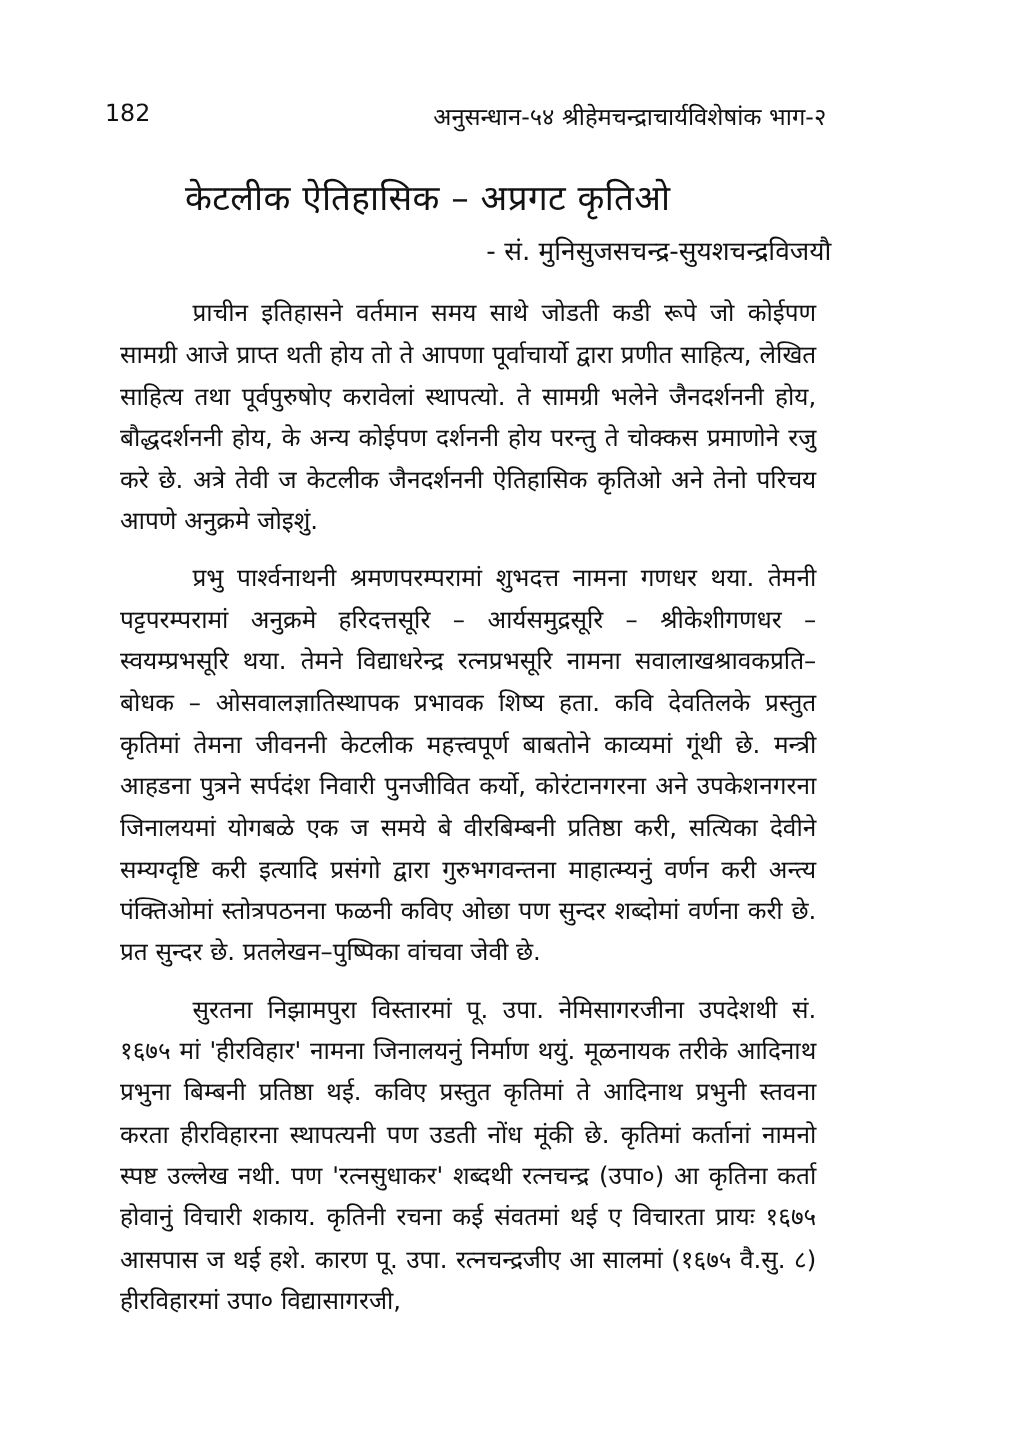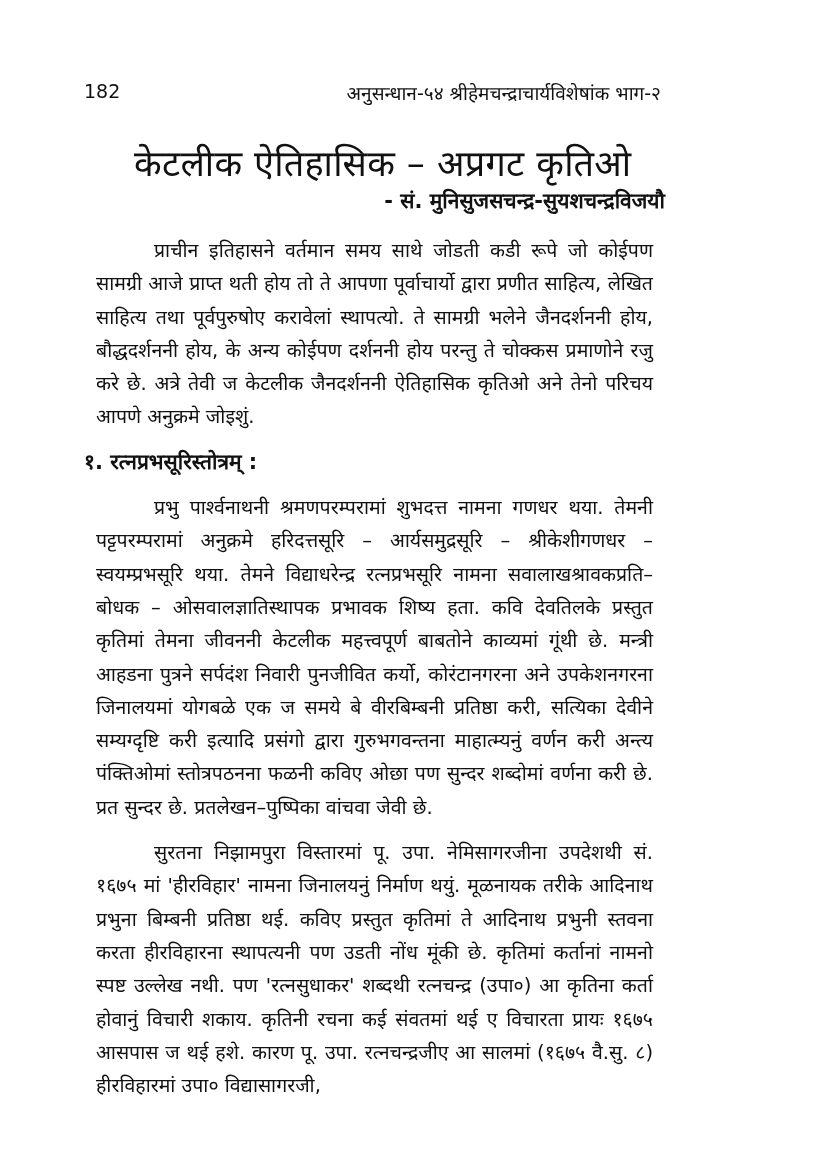--- a/index.html
+++ b/index.html
@@ -2,40 +2,39 @@
 <html><head>
 <meta charset="utf-8">
 <style>
   html, body { margin: 0; padding: 0; background: #ffffff; }
   body { width: 828px; height: 1149px; position: relative; overflow: hidden;
          font-family: "DejaVu Sans", "Liberation Sans", sans-serif; color: #111111; }
   .page { position: absolute; left: 84px; top: 0; width: 581px; }
   .running-head { position: absolute; top: 80px; left: 0; width: 581px; height: 28px; font-size: 19px; }
   .page-num { position: absolute; left: 0; top: 0; }
   .journal { position: absolute; right: 4px; top: 0; white-space: nowrap; }
-  .title { position: absolute; top: 138px; left: 50px; font-size: 36px; white-space: nowrap; letter-spacing: 0.3px; }
-  .author { position: absolute; top: 186px; right: 0; font-size: 21px; font-weight: bold; white-space: nowrap; }
+  .title { position: absolute; top: 138px; left: 64px; font-size: 28px; white-space: nowrap; letter-spacing: 0.3px; }
+  .author { position: absolute; top: 186px; right: 0; font-size: 21px; font-weight: normal; white-space: nowrap; }
   .body { position: absolute; top: 222px; left: 0; width: 581px; font-size: 19.5px; line-height: 33.3px; }
   .para { text-align: justify; text-align-last: left; margin: 12px; text-indent: 58px; }
   .heading { font-weight: bold; font-size: 21px; margin: 0; }
   b { font-weight: normal; }
 </style>
 </head>
 <body>
 
 <div class="page">
   <div class="running-head">
     <span class="page-num">182</span>
     <span class="journal">अनुसन्धान-५४ श्रीहेमचन्द्राचार्यविशेषांक भाग-२</span>
   </div>
 
   <div class="title">केटलीक ऐतिहासिक – अप्रगट कृतिओ</div>
   <div class="author">- सं. मुनिसुजसचन्द्र-सुयशचन्द्रविजयौ</div>
 
   <div class="body">
     <p class="para">प्राचीन इतिहासने वर्तमान समय साथे जोडती कडी रूपे जो कोईपण सामग्री आजे प्राप्त थती होय तो ते आपणा पूर्वाचार्यो द्वारा प्रणीत साहित्य, लेखित साहित्य तथा पूर्वपुरुषोए करावेलां स्थापत्यो. ते सामग्री भलेने जैनदर्शननी होय, बौद्धदर्शननी होय, के अन्य कोईपण दर्शननी होय परन्तु ते चोक्कस प्रमाणोने रजु करे छे. अत्रे तेवी ज केटलीक जैनदर्शननी ऐतिहासिक कृतिओ अने तेनो परिचय आपणे अनुक्रमे जोइशुं.</p>
 
-    <p class="heading">१. रत्नप्रभसूरिस्तोत्रम् :</p>
     <p class="para"><span>प्रभु पार्श्वनाथनी श्रमणपरम्परामां शुभदत्त नामना गणधर थया. तेमनी पट्टपरम्परामां अनुक्रमे हरिदत्तसूरि – आर्यसमुद्रसूरि – श्रीकेशीगणधर – स्वयम्प्रभसूरि थया. तेमने विद्याधरेन्द्र रत्नप्रभसूरि नामना सवालाखश्रावकप्रति–बोधक – ओसवालज्ञातिस्थापक प्रभावक शिष्य हता. कवि </span><b>देवतिलके</b><span> प्रस्तुत कृतिमां तेमना जीवननी केटलीक महत्त्वपूर्ण बाबतोने काव्यमां गूंथी छे. मन्त्री आहडना पुत्रने सर्पदंश निवारी पुनजीवित कर्यो, कोरंटानगरना अने उपकेशनगरना जिनालयमां योगबळे एक ज समये बे वीरबिम्बनी प्रतिष्ठा करी, सत्यिका देवीने सम्यग्दृष्टि करी इत्यादि प्रसंगो द्वारा गुरुभगवन्तना माहात्म्यनुं वर्णन करी अन्त्य पंक्तिओमां स्तोत्रपठनना फळनी कविए ओछा पण सुन्दर शब्दोमां वर्णना करी छे. प्रत सुन्दर छे. प्रतलेखन–पुष्पिका वांचवा जेवी छे.</span></p>
 
     <p class="para"><span>सुरतना निझामपुरा विस्तारमां पू. उपा. नेमिसागरजीना उपदेशथी सं. १६७५ मां </span><b>'हीरविहार'</b><span> नामना जिनालयनुं निर्माण थयुं. मूळनायक तरीके आदिनाथ प्रभुना बिम्बनी प्रतिष्ठा थई. कविए प्रस्तुत कृतिमां ते आदिनाथ प्रभुनी स्तवना करता हीरविहारना स्थापत्यनी पण उडती नोंध मूंकी छे. कृतिमां कर्तानां नामनो स्पष्ट उल्लेख नथी. पण </span><b>'रत्नसुधाकर'</b><span> शब्दथी </span><b>रत्नचन्द्र (उपा०)</b><span> आ कृतिना कर्ता होवानुं विचारी शकाय. कृतिनी रचना कई संवतमां थई ए विचारता प्रायः १६७५ आसपास ज थई हशे. कारण पू. उपा. रत्नचन्द्रजीए आ सालमां (१६७५ वै.सु. ८) हीरविहारमां उपा० विद्यासागरजी,</span></p>
   </div>
 </div>
 
 </body></html>

